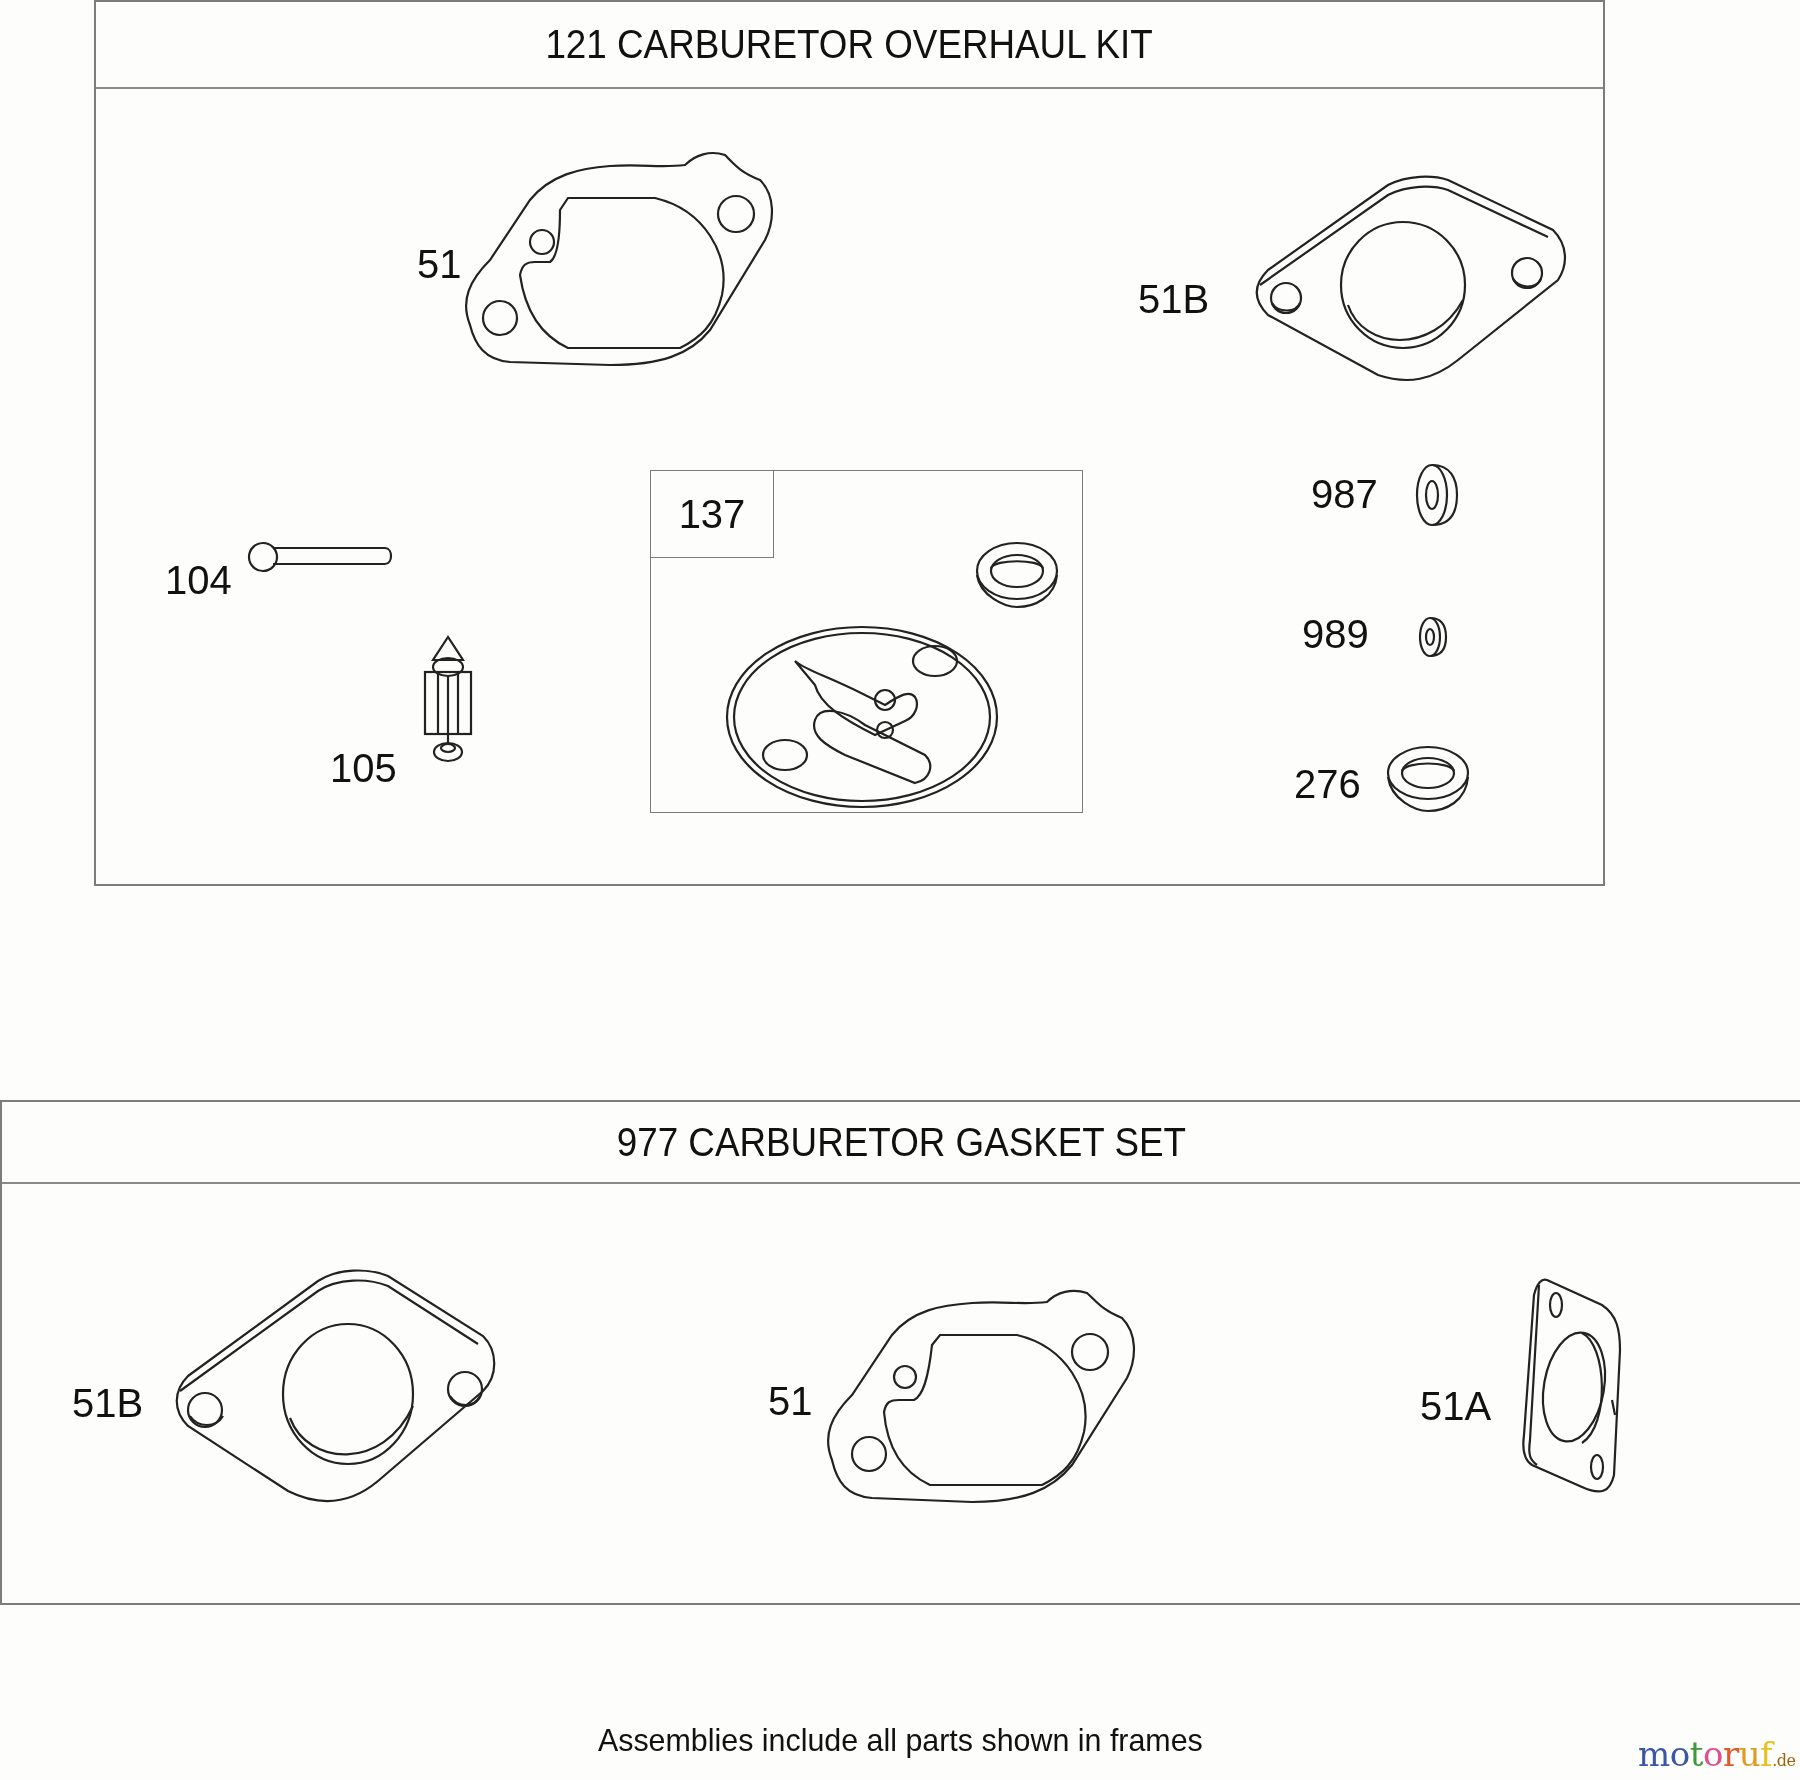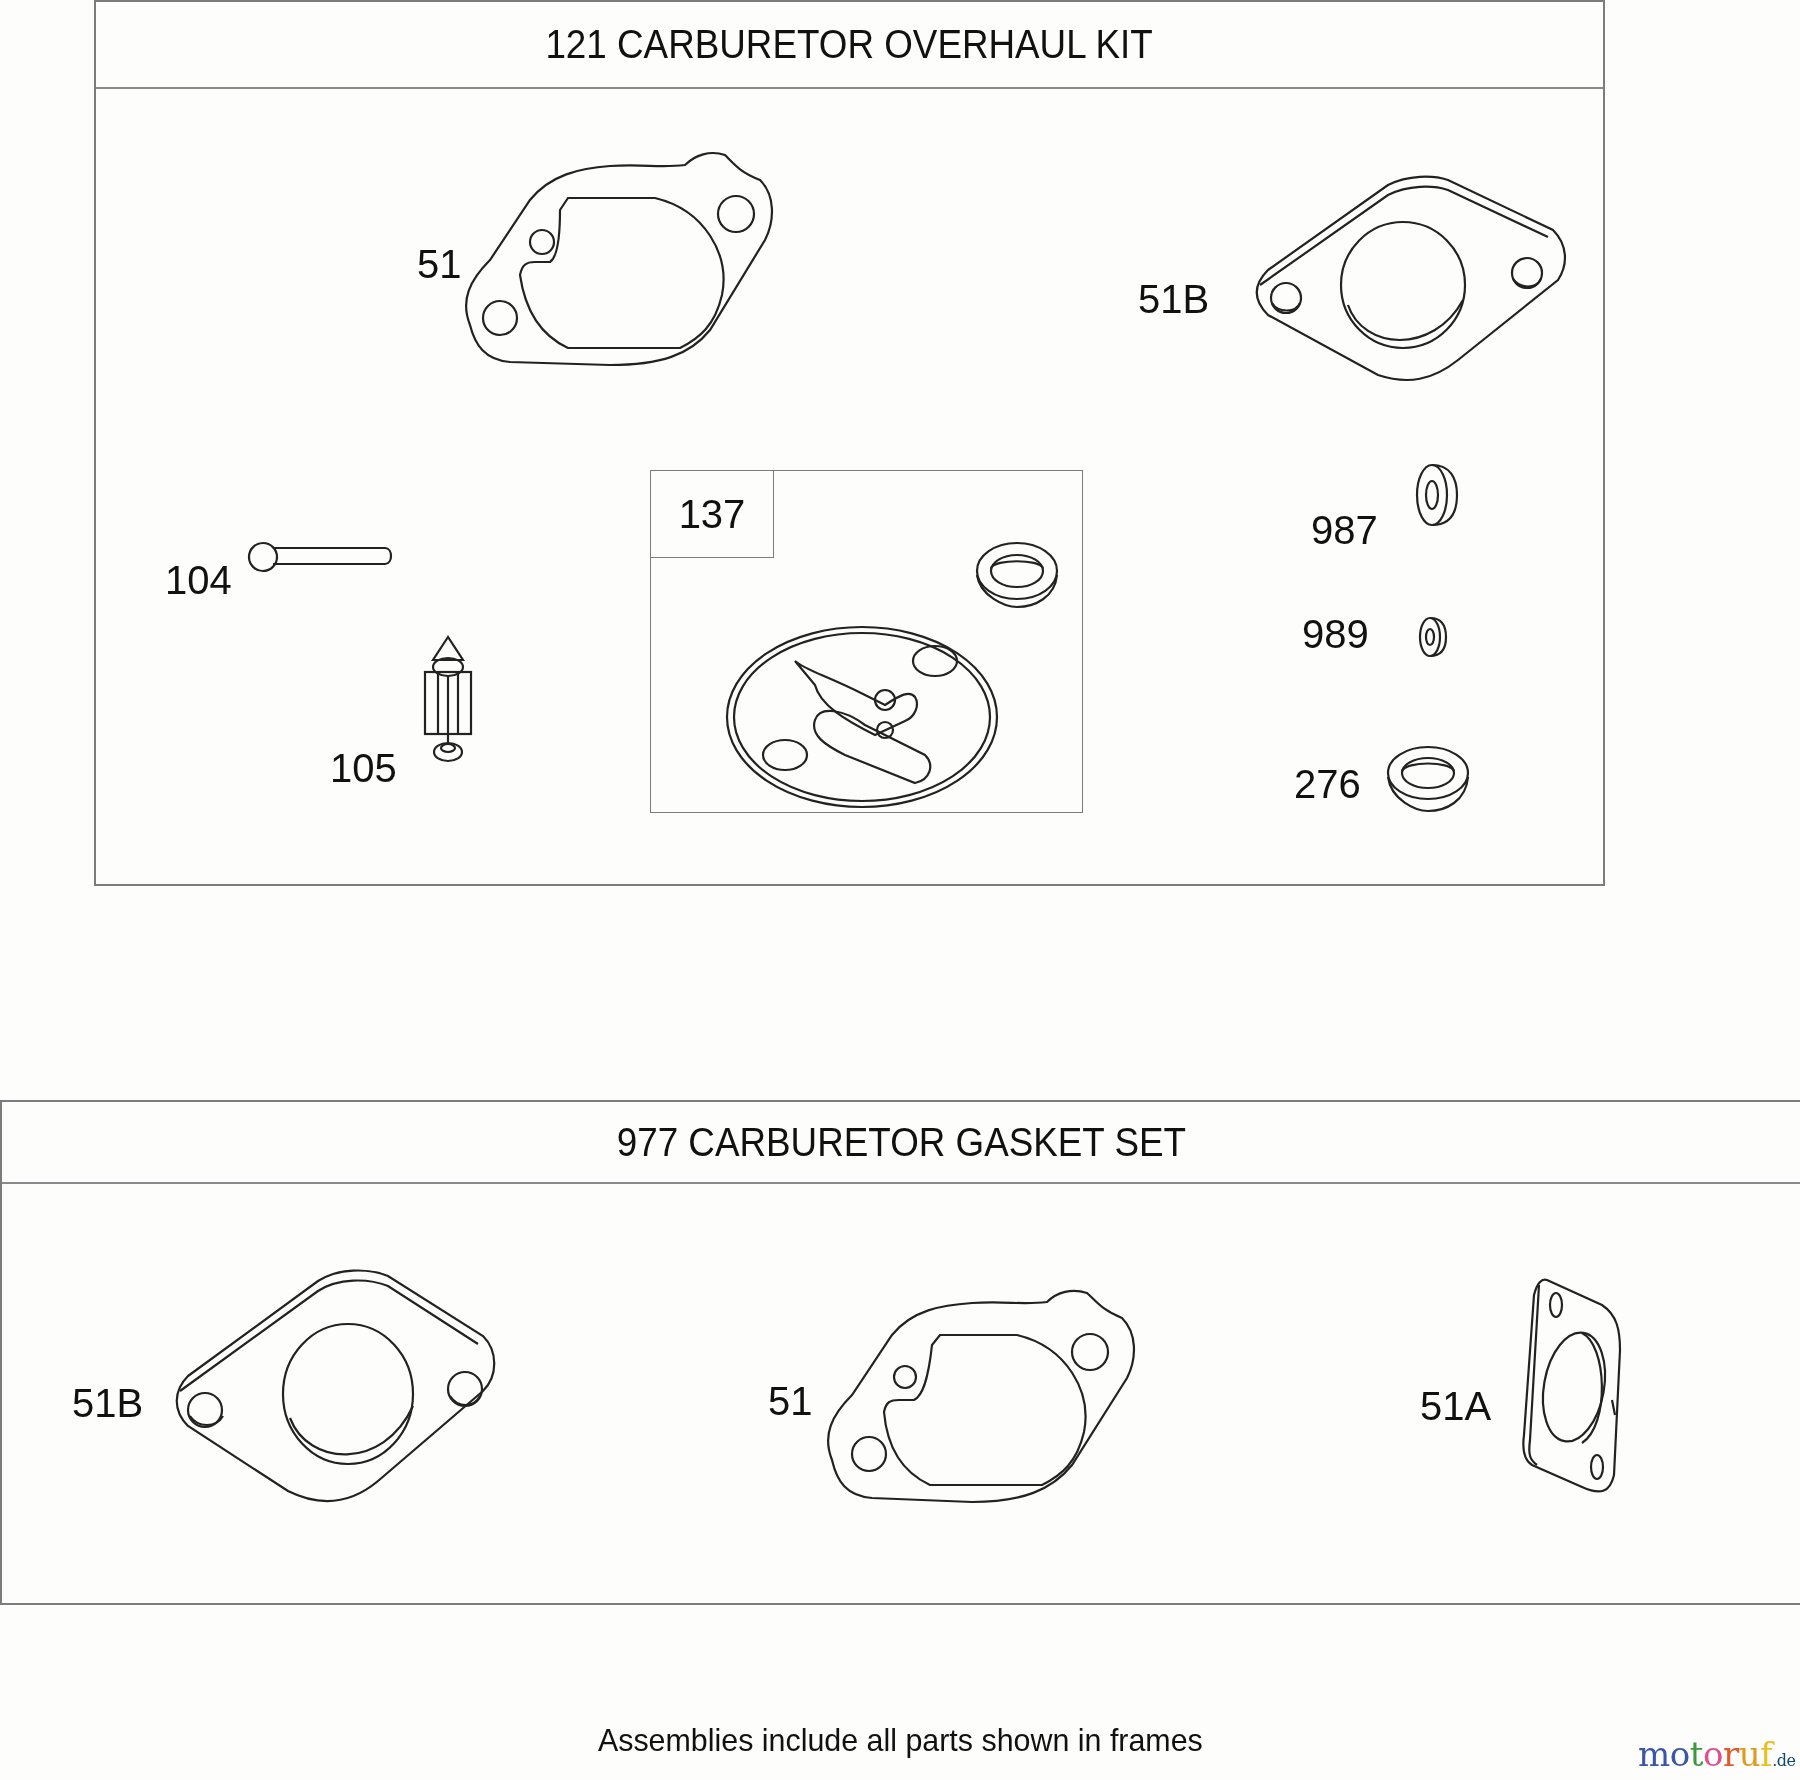--- a/index.html
+++ b/index.html
@@ -41,21 +41,21 @@
   svg.part * { fill: none; stroke: #222; stroke-width: 2.2; }
   .footnote {
     position: absolute; left: 0; width: 1800px; top: 1722px;
     text-align: center; font-size: 32px;
   }
   .footnote span { display: inline-block; transform: scaleX(0.95); }
   .brand {
     position: absolute; left: 1638px; top: 1734px;
     font-family: "DejaVu Serif", serif; font-size: 34px; letter-spacing: -0.5px;
   }
-  .brand .tld { font-size: 16px; color: #0c4a6e; }
+  .brand .tld { font-size: 16px; color: #a16207; }
 </style>
 </head>
 <body>
 
 <div class="frame" style="left:94px; top:0px; width:1511px; height:886px;">
   <div class="frame-title" style="height:85px;">
     <span>121 CARBURETOR OVERHAUL KIT</span>
   </div>
 </div>
 
@@ -113,21 +113,21 @@
   <ellipse cx="137" cy="92" rx="135" ry="90"></ellipse>
   <ellipse cx="137" cy="92" rx="128" ry="84"></ellipse>
   <ellipse cx="210" cy="36" rx="22" ry="15"></ellipse>
   <ellipse cx="60" cy="130" rx="22" ry="15"></ellipse>
   <path d="M70 36 C80 45 100 50 140 70 L160 80 C175 70 185 65 190 72 C195 80 190 92 180 96 L150 110 C120 95 95 80 90 60 Z"></path>
   <path d="M90 95 C95 80 120 85 140 100 L200 130 C210 140 205 155 190 158 L120 130 C100 120 85 110 90 95 Z"></path>
   <circle cx="160" cy="75" r="10"></circle>
   <circle cx="160" cy="105" r="8"></circle>
 </svg>
 
-<div class="label" style="left:1311px; top:474px;margin-top:36px;">987</div>
+<div class="label" style="left:1311px; top:474px;">987</div>
 <svg class="part" style="left:1415px; top:463px;" width="45" height="65" viewBox="0 0 45 65">
   <ellipse cx="17" cy="32" rx="15" ry="30"></ellipse>
   <path d="M17 2 C35 2 42 15 42 32 C42 50 35 62 17 62"></path>
   <ellipse cx="17" cy="32" rx="6" ry="14"></ellipse>
 </svg>
 
 <div class="label" style="left:1302px; top:614px;">989</div>
 <svg class="part" style="left:1418px; top:616px;" width="30" height="42" viewBox="0 0 30 42">
   <ellipse cx="12" cy="21" rx="10" ry="19"></ellipse>
   <path d="M12 2 C24 2 28 10 28 21 C28 32 24 40 12 40"></path>

